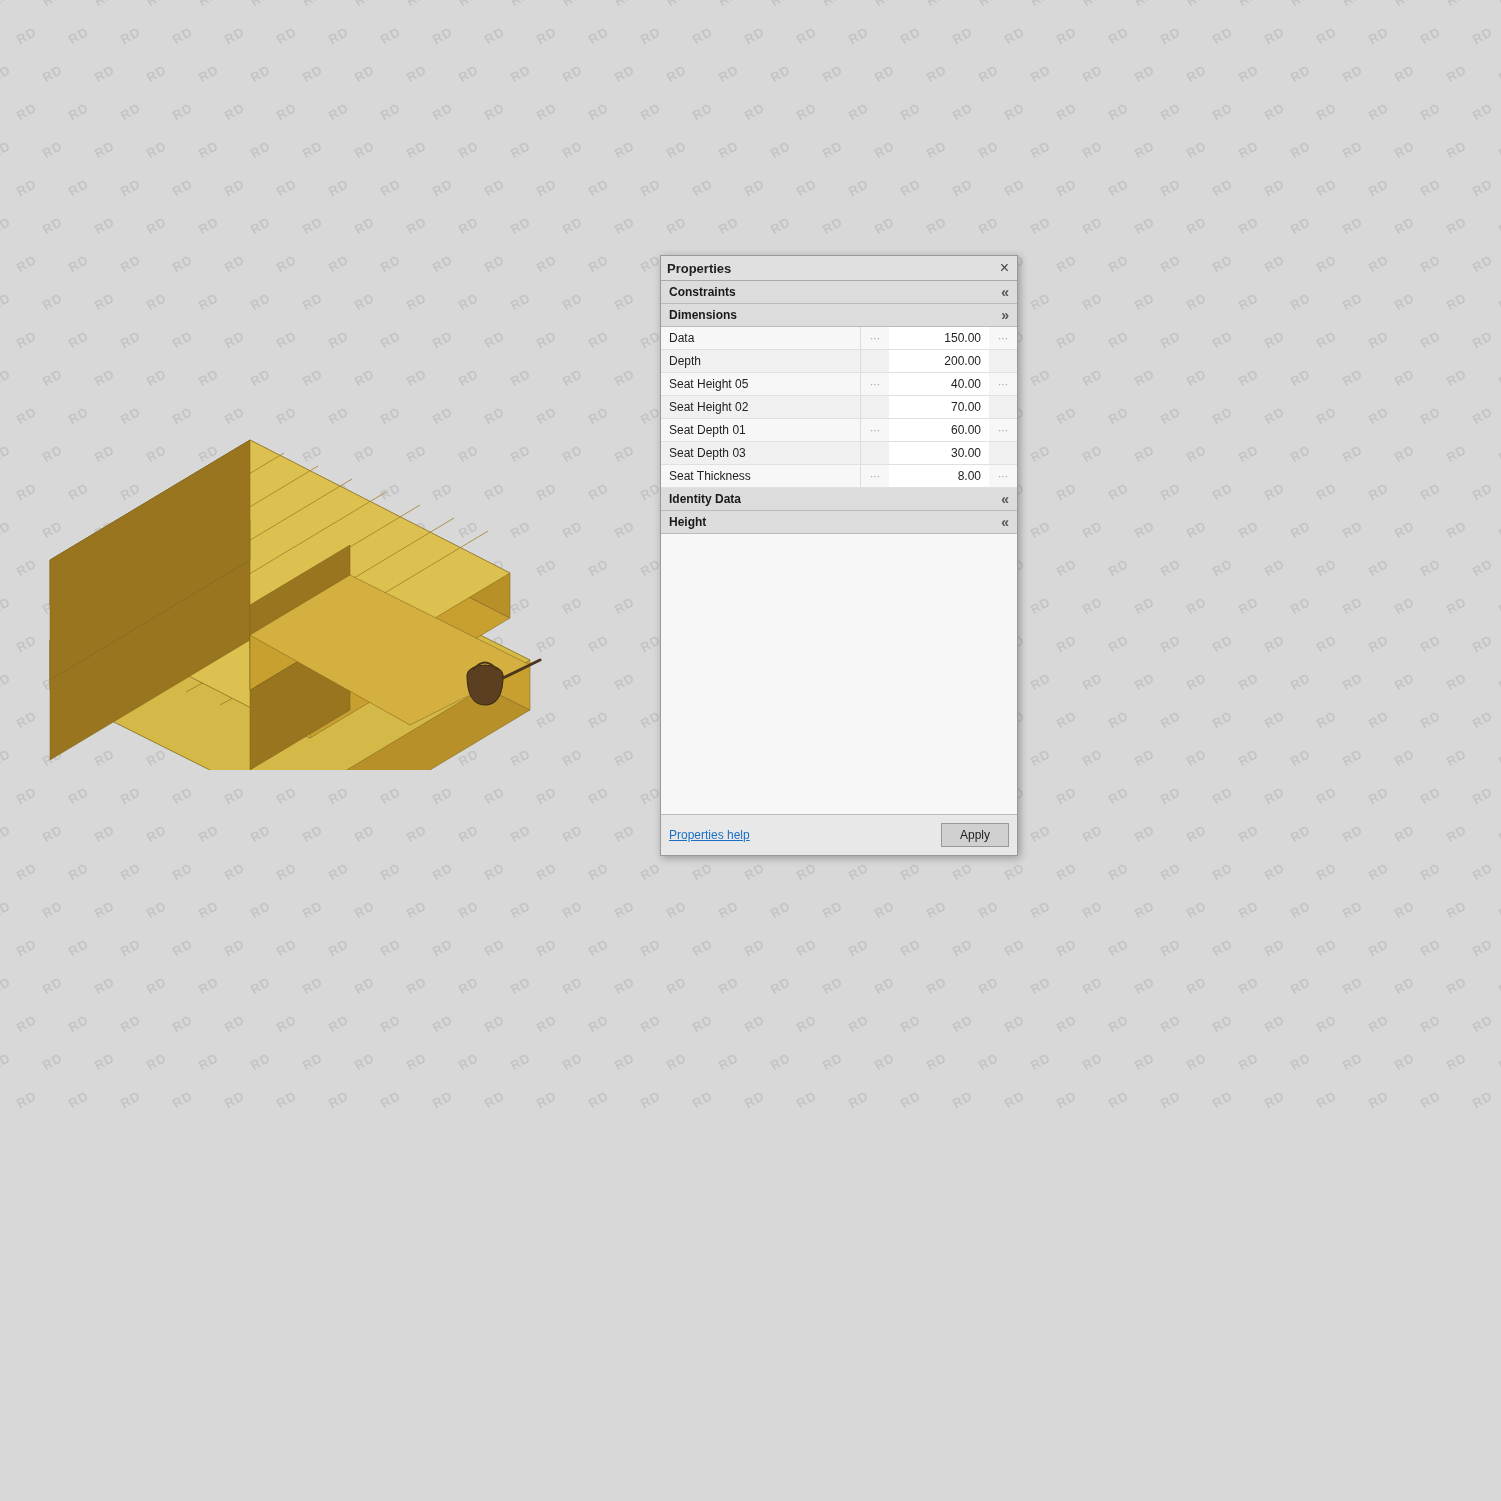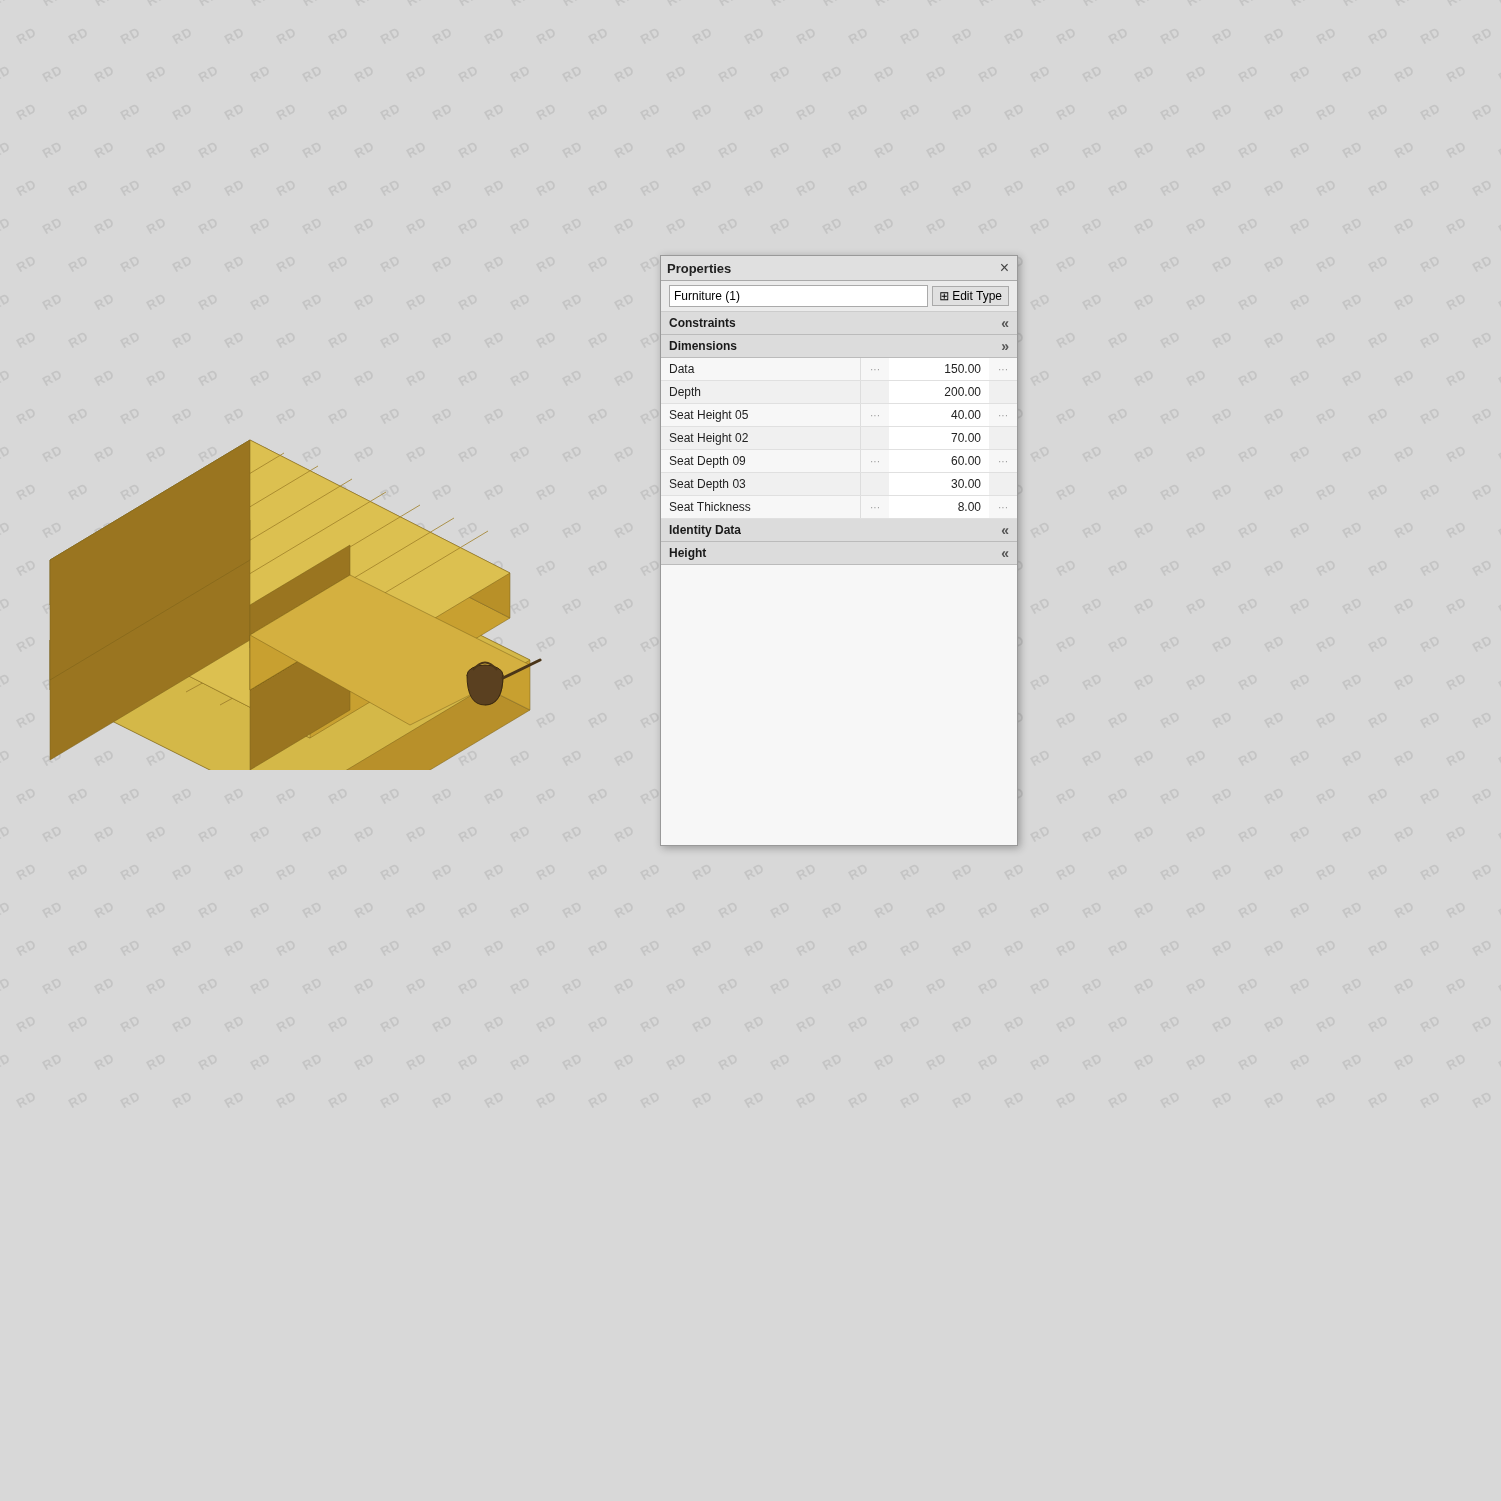--- a/index.html
+++ b/index.html
@@ -1184,29 +1184,20 @@
 </div>
 
 <div class="properties-panel">
 
   <div class="panel-header">
     <span class="panel-title">Properties</span>
     <span class="panel-close">×</span>
   </div>
 
 
-  <div class="panel-selector-row">
-    <select class="panel-selector">
-      <option>Furniture (1)</option>
-    </select>
-    <button class="edit-type-btn">
-      <span>⊞</span>
-      <span>Edit Type</span>
-    </button>
-  </div>
 
   <div class="section-header identity-data-section">
     <span>Constraints</span>
     <span class="section-toggle">«</span>
   </div>
 
   <div class="section-header">
     <span>Dimensions</span>
     <span class="section-expand">»</span>
   </div>
@@ -1235,21 +1226,21 @@
     </div>
 
     <div class="prop-row">
       <span class="prop-label">Seat Height 02</span>
       <span class="prop-dots"></span>
       <input class="prop-value" type="text" value="70.00" readonly="" style="">
       <span class="prop-dots"></span>
     </div>
 
     <div class="prop-row">
-      <span class="prop-label">Seat Depth 09</span>
+      <span class="prop-label">Seat Depth 01</span>
       <span class="prop-dots">···</span>
       <input class="prop-value" type="text" value="60.00" readonly="" style="">
       <span class="prop-dots">···</span>
     </div>
 
     <div class="prop-row">
       <span class="prop-label">Seat Depth 03</span>
       <span class="prop-dots"></span>
       <input class="prop-value" type="text" value="30.00" readonly="" style="">
       <span class="prop-dots"></span>
@@ -1268,13 +1259,17 @@
     <span class="section-toggle">«</span>
   </div>
 
   <div class="section-header phasing-section">
     <span>Height</span>
     <span class="section-toggle">«</span>
   </div>
 
   <div class="empty-area"></div>
 
+  <div class="panel-footer">
+    <span class="properties-help-link">Properties help</span>
+    <button class="apply-btn">Apply</button>
+  </div>
 </div>
 
 </body></html>

